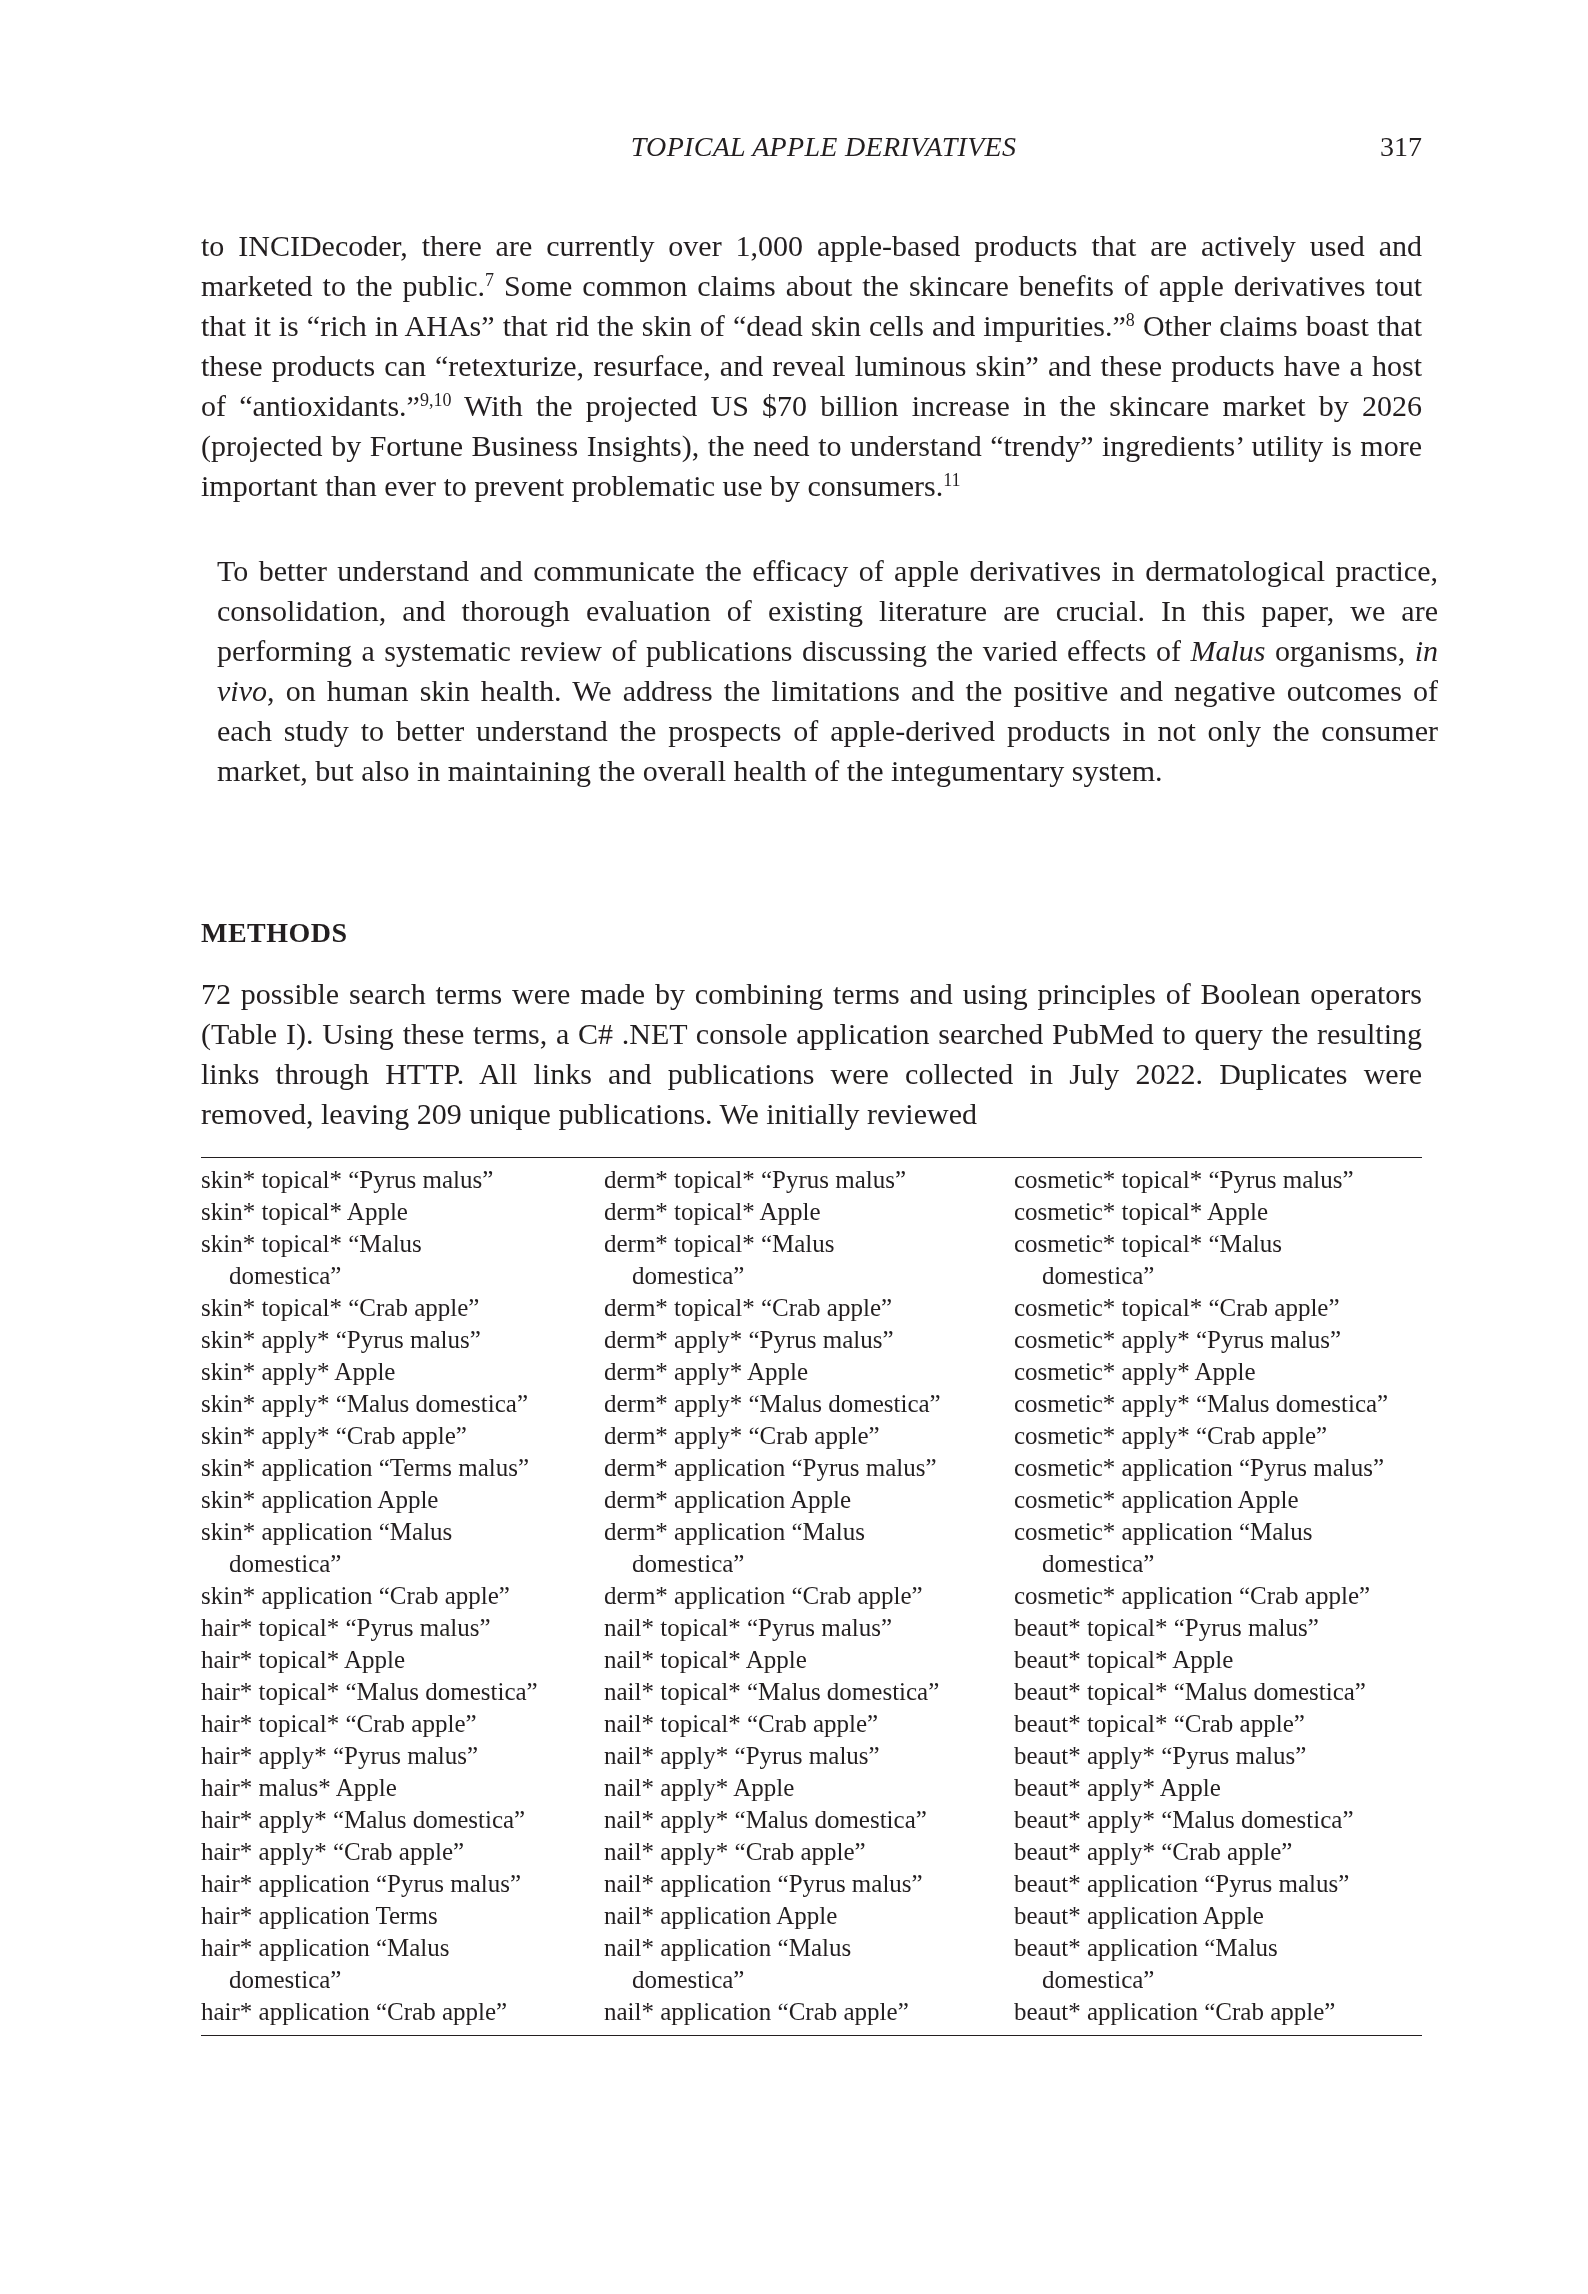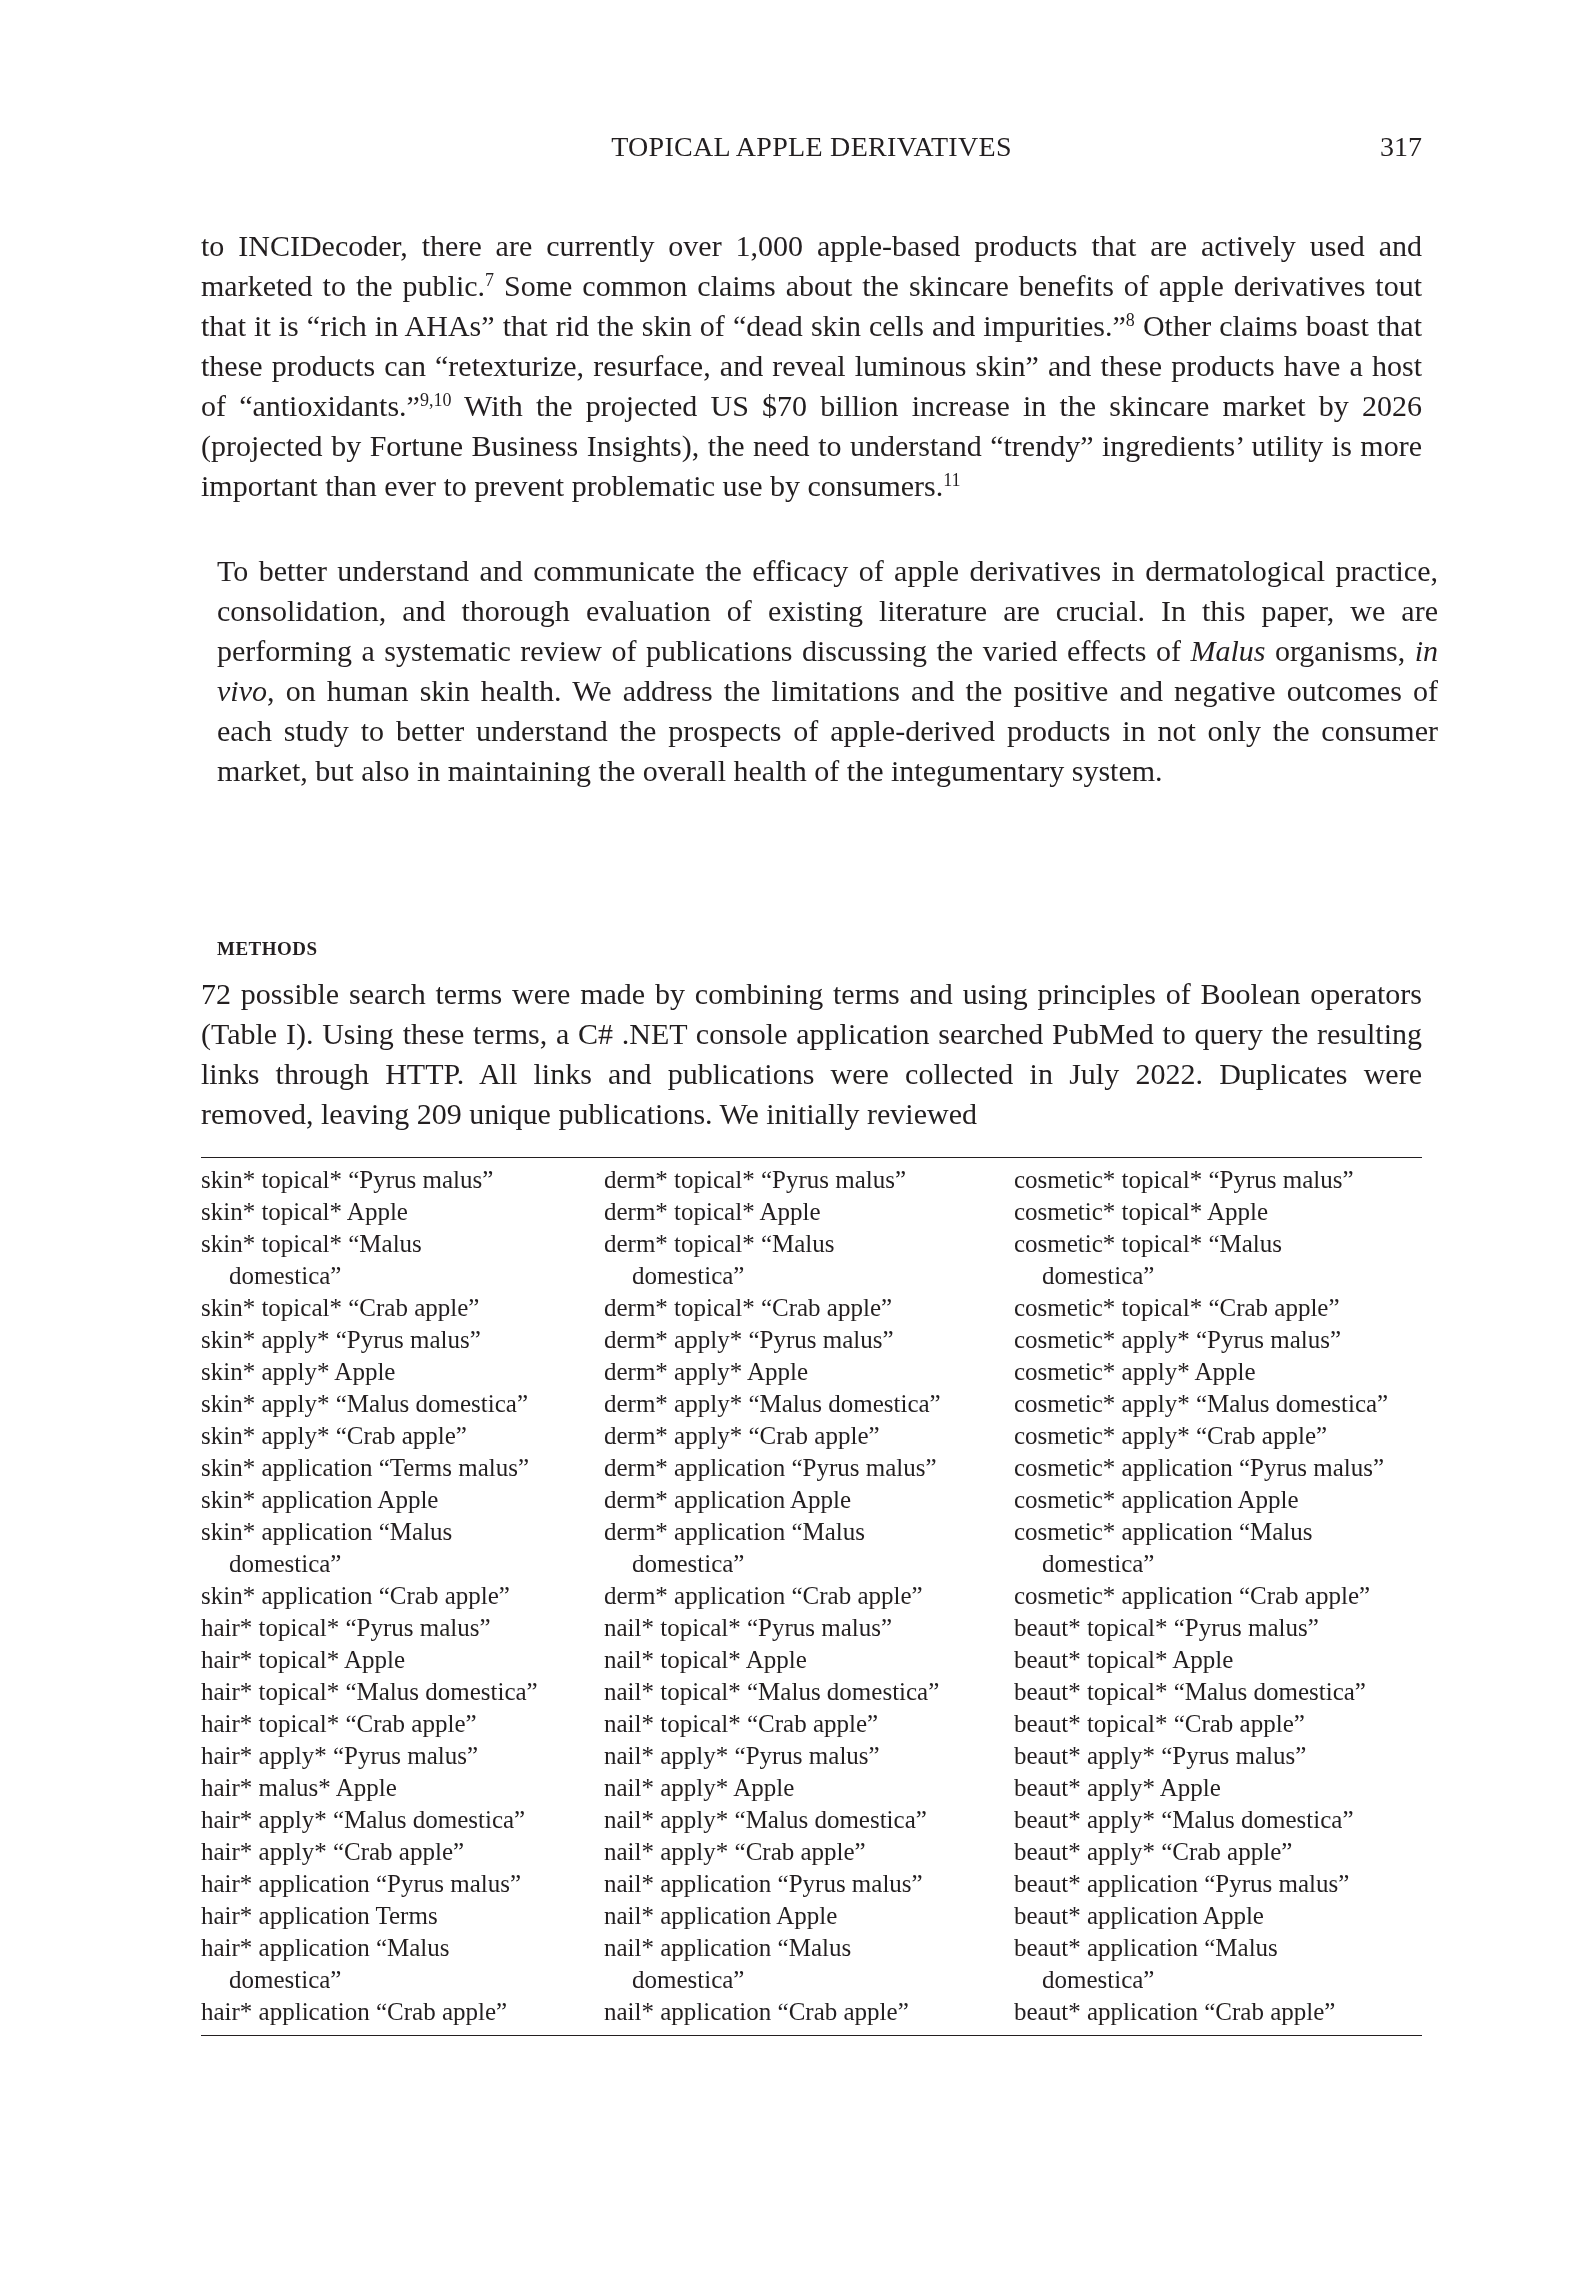--- a/index.html
+++ b/index.html
@@ -25,24 +25,25 @@
       position: absolute;
       top: 128px;
       left: 0;
       width: 1221px;
       height: 38px;
       font-size: 28px;
       line-height: 38px;
     }
     .running-title {
       position: absolute;
-      left: 0;
+      left: 12px;
       width: 1221px;
       text-align: center;
       letter-spacing: 0.3px;
+      font-style: italic;
     }
     .page-number {
       position: absolute;
       right: 0;
       top: 0;
     }
     .body-text {
       font-size: 30px;
       line-height: 40px;
       text-align: justify;
@@ -63,25 +64,25 @@
     .para2 {
       position: absolute;
       top: 551px;
       left: 16px;
       width: 1221px;
     }
     .section-heading {
       position: absolute;
       top: 914px;
       left: 0;
-      font-size: 19px;
+      font-size: 28px;
       font-weight: bold;
       letter-spacing: 0.5px;
       line-height: 38px;
-      margin: 16px;
+      margin: 0;
     }
     .para3 {
       position: absolute;
       top: 974px;
       left: 0;
       width: 1221px;
     }
     .table-block {
       position: absolute;
       top: 1157px;

